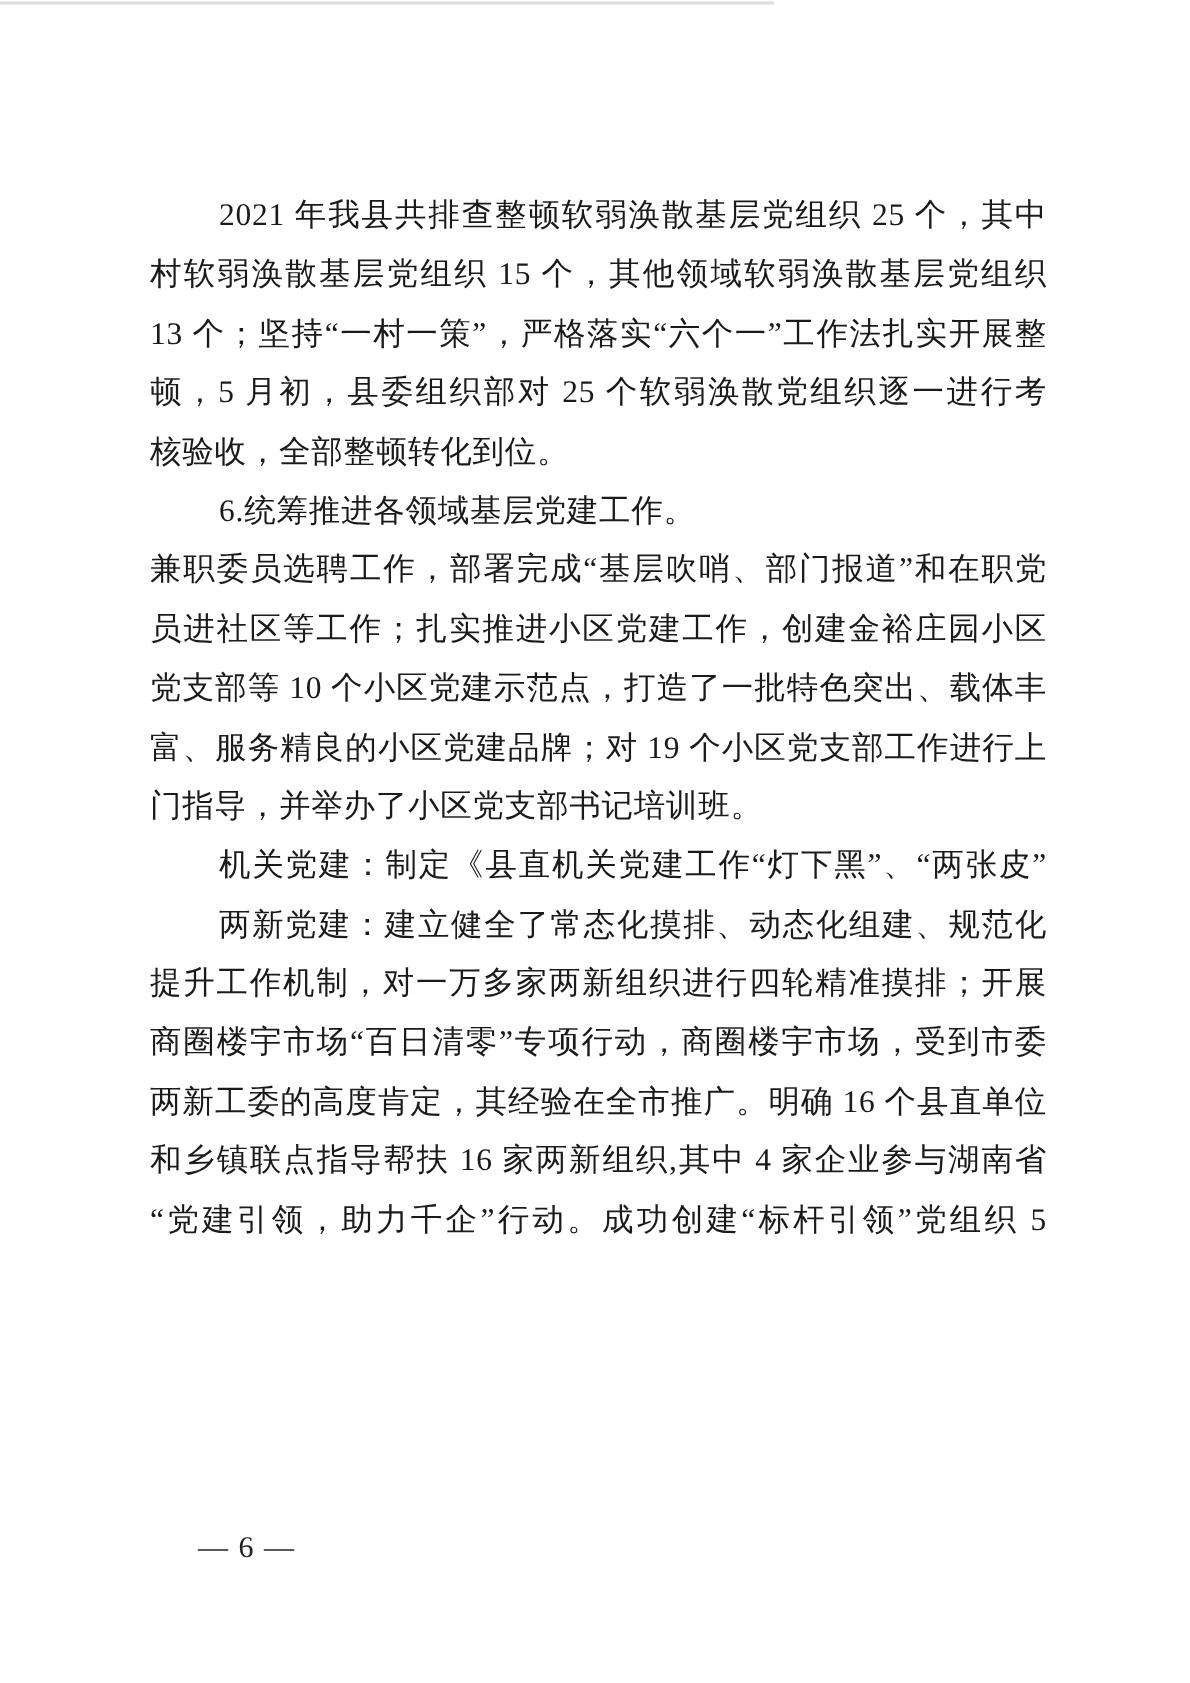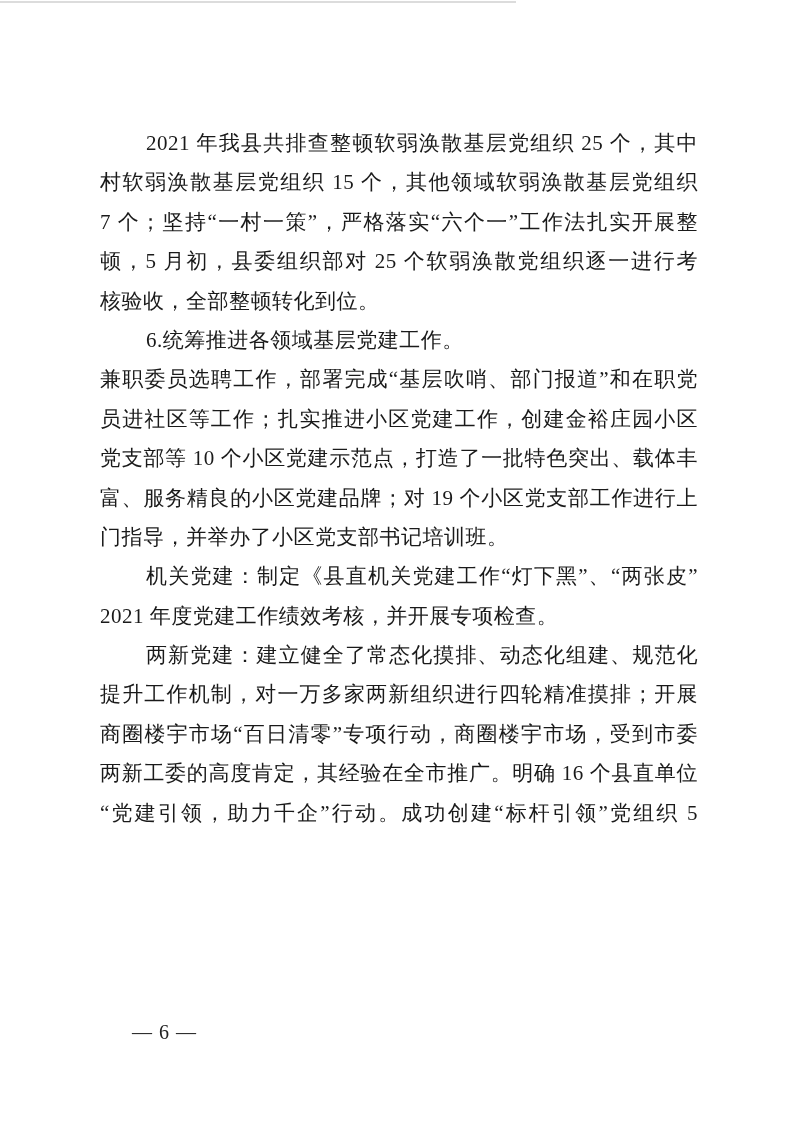--- a/index.html
+++ b/index.html
@@ -61,32 +61,32 @@
 </style>
 </head>
 <body>
 
 <div class="page">
   <div class="edge-line"></div>
 
   <div class="text-block">
     <div class="line indent">2021 年我县共排查整顿软弱涣散基层党组织 25 个，其中</div>
     <div class="line">村软弱涣散基层党组织 15 个，其他领域软弱涣散基层党组织</div>
-    <div class="line">7 个；坚持“一村一策”，严格落实“六个一”工作法扎实开展整</div>
+    <div class="line">13 个；坚持“一村一策”，严格落实“六个一”工作法扎实开展整</div>
     <div class="line">顿，5 月初，县委组织部对 25 个软弱涣散党组织逐一进行考</div>
     <div class="line end">核验收，全部整顿转化到位。</div>
     <div class="line indent end">6.统筹推进各领域基层党建工作。</div>
     <div class="line">兼职委员选聘工作，部署完成“基层吹哨、部门报道”和在职党</div>
     <div class="line">员进社区等工作；扎实推进小区党建工作，创建金裕庄园小区</div>
     <div class="line">党支部等 10 个小区党建示范点，打造了一批特色突出、载体丰</div>
     <div class="line">富、服务精良的小区党建品牌；对 19 个小区党支部工作进行上</div>
     <div class="line end">门指导，并举办了小区党支部书记培训班。</div>
     <div class="line indent">机关党建：制定《县直机关党建工作“灯下黑”、“两张皮”</div>
-    <div class="line end">2021 年度党建工作绩效考核，并开展专项检查。</div>
     <div class="line indent">两新党建：建立健全了常态化摸排、动态化组建、规范化</div>
     <div class="line">提升工作机制，对一万多家两新组织进行四轮精准摸排；开展</div>
     <div class="line">商圈楼宇市场“百日清零”专项行动，商圈楼宇市场，受到市委</div>
     <div class="line">两新工委的高度肯定，其经验在全市推广。明确 16 个县直单位</div>
+    <div class="line">和乡镇联点指导帮扶 16 家两新组织,其中 4 家企业参与湖南省</div>
     <div class="line">“党建引领，助力千企”行动。成功创建“标杆引领”党组织 5 家、</div>
   </div>
 
   <div class="page-number">— 6 —</div>
 </div>
 
 </body></html>

